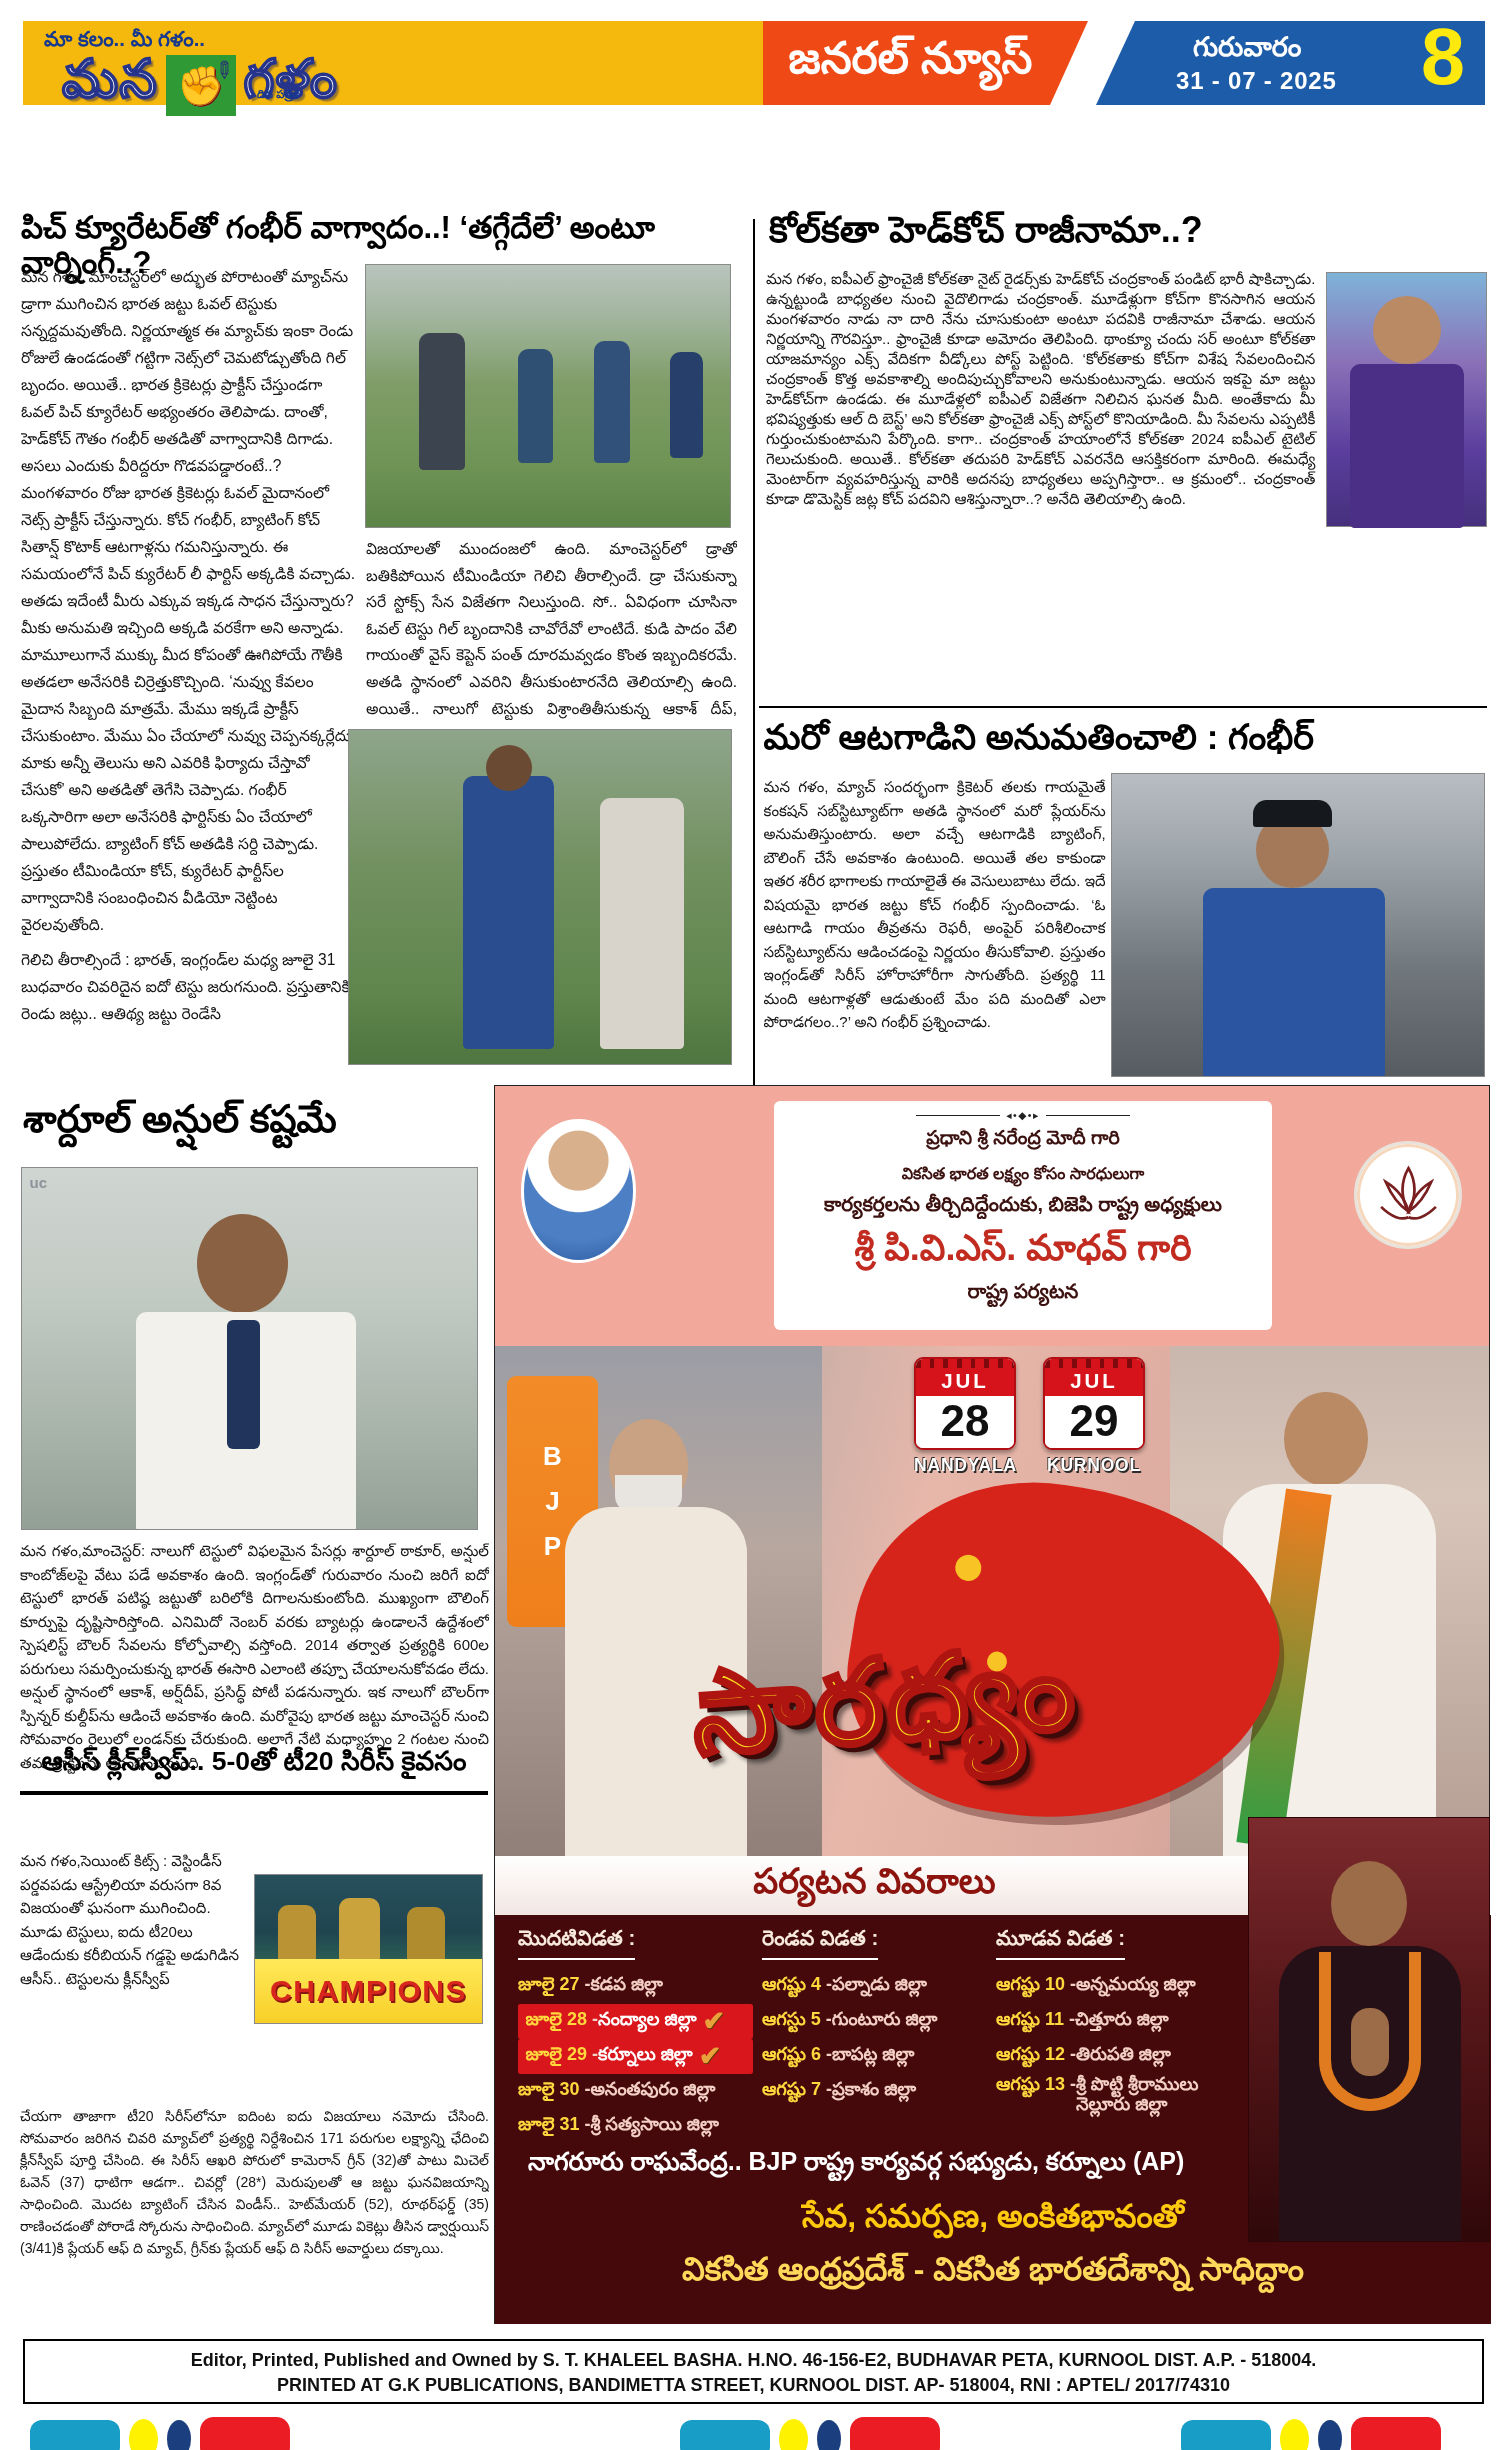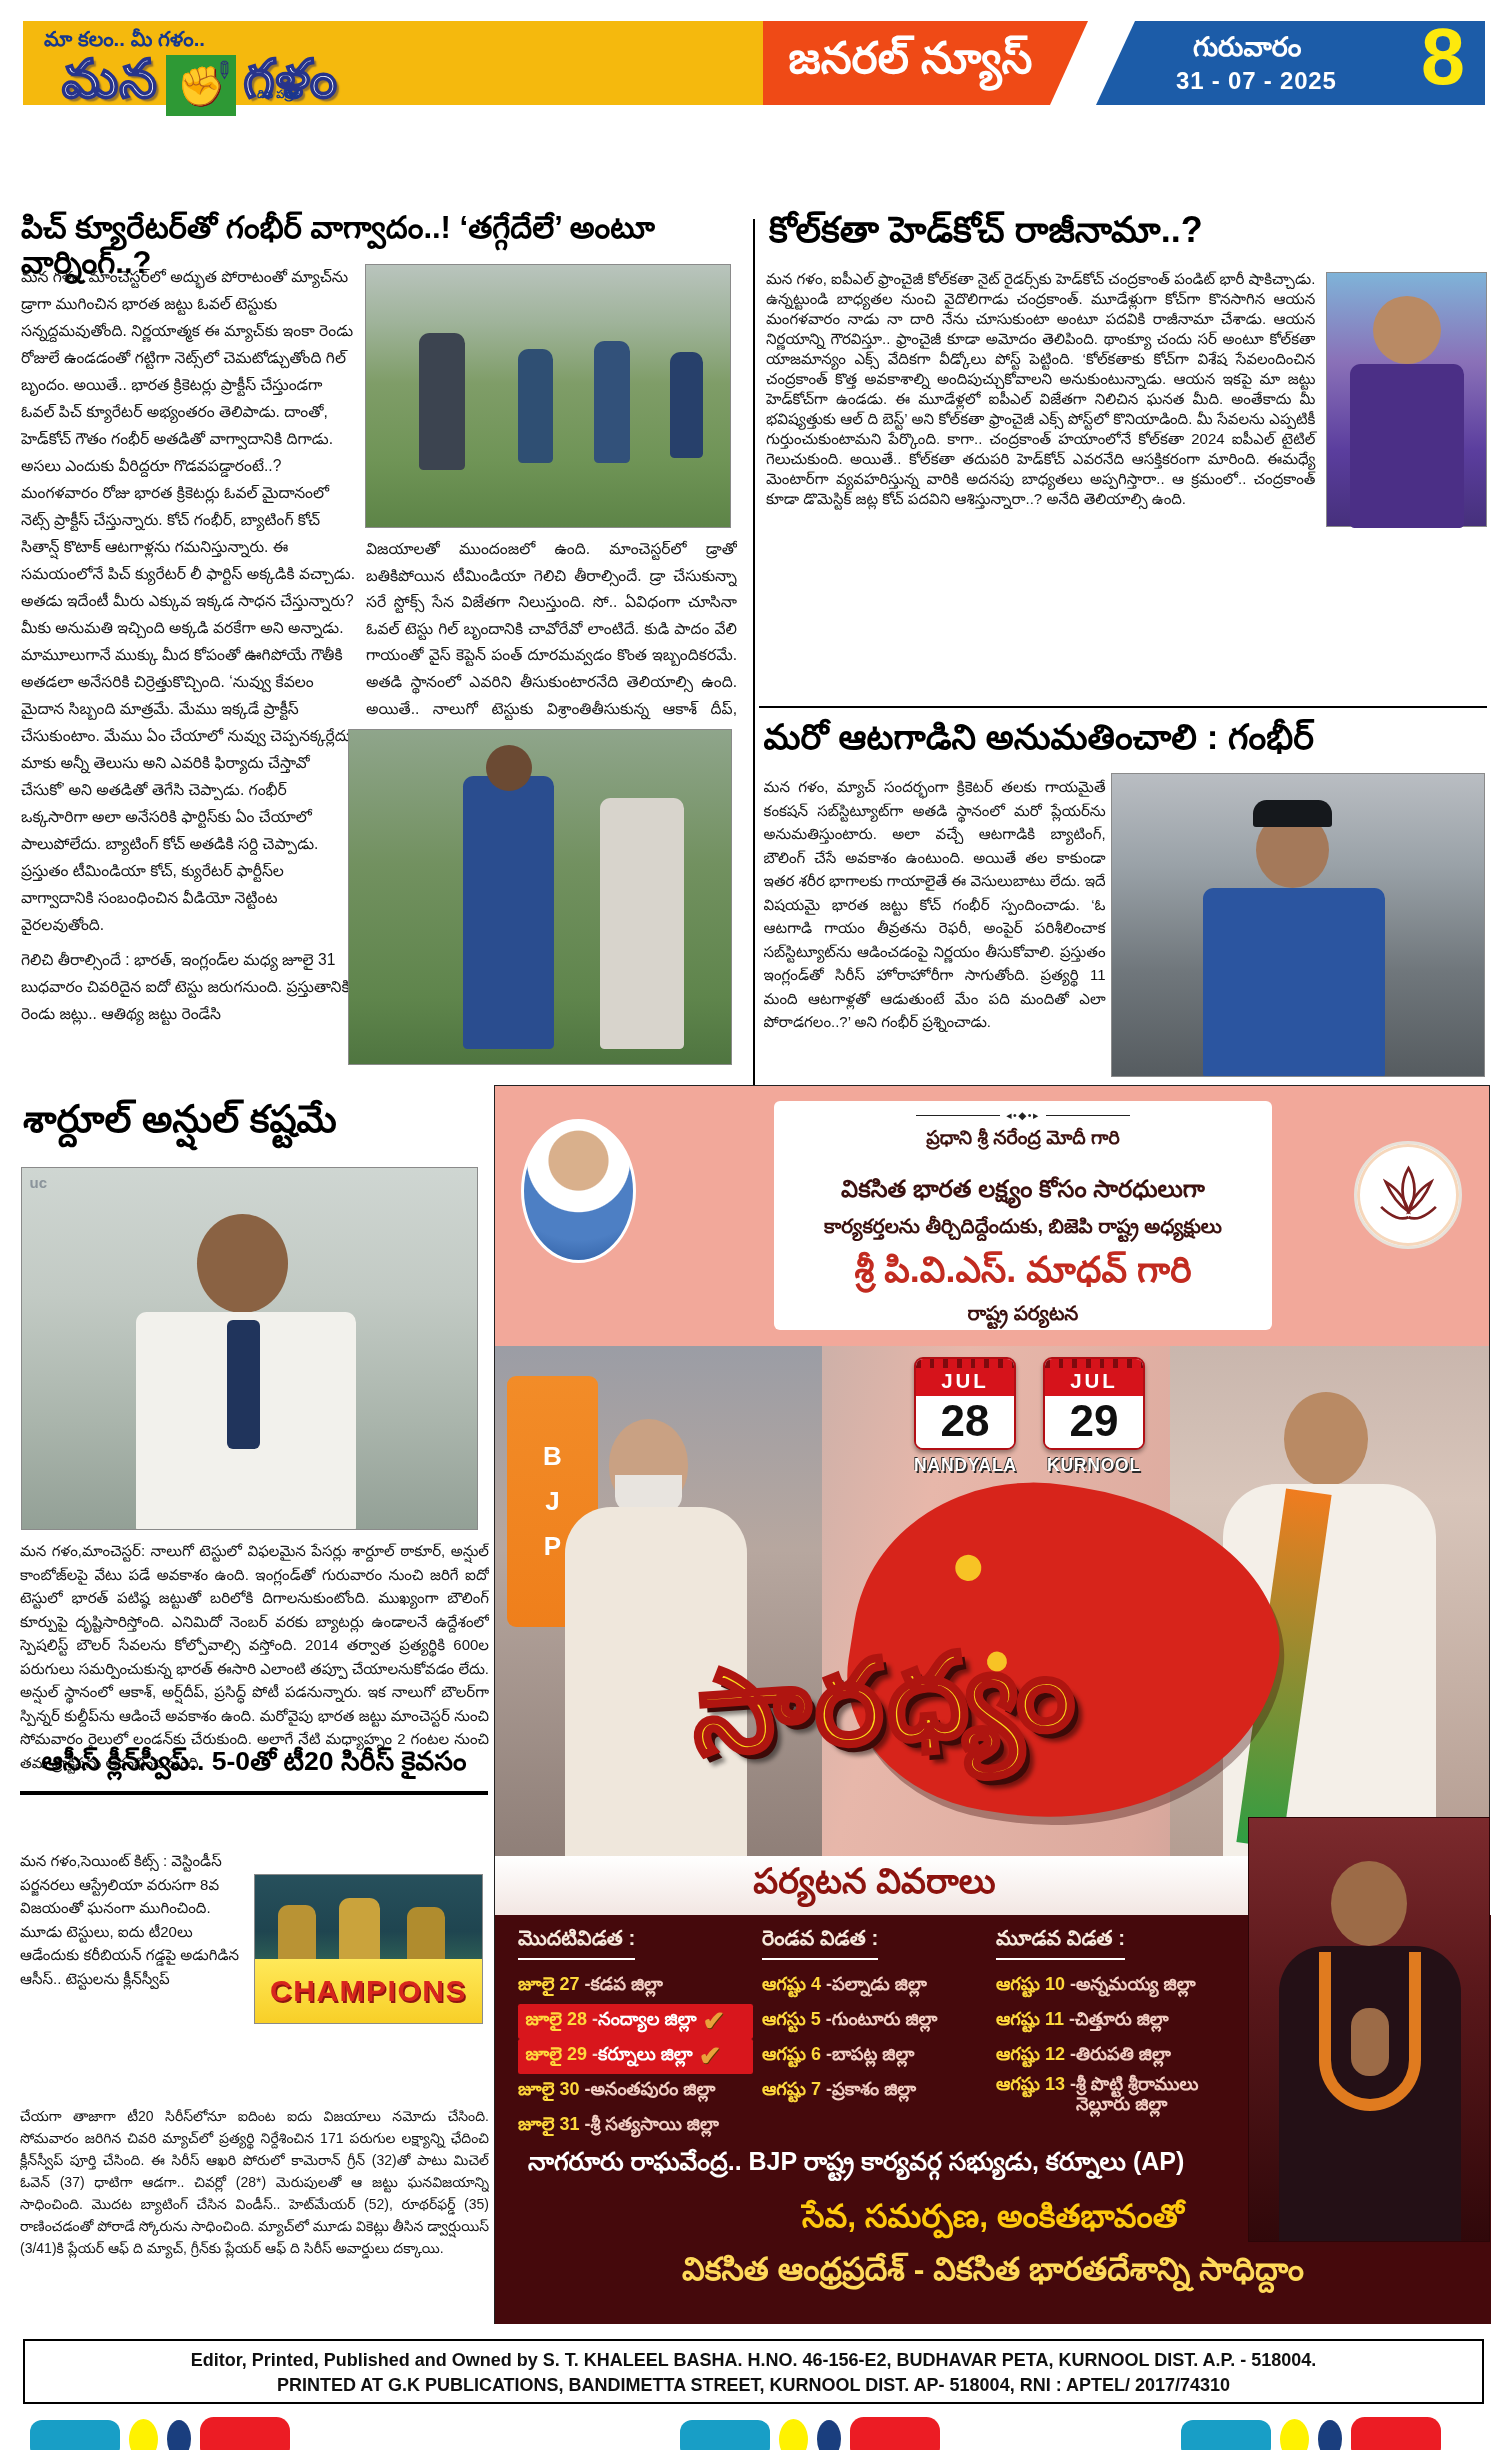--- a/index.html
+++ b/index.html
@@ -76,21 +76,21 @@
   
   .ad { position:absolute; left:494px; top:1085px; width:996px; height:1239px; border:1.5px solid #222; background:#F2A89A; }
   .ad-top { position:absolute; left:0; top:0; width:100%; height:260px; background:#F2A89A; }
   .nadda { position:absolute; left:26px; top:33px; width:115px; height:144px; border-radius:50%; border:3.8px solid #fff;
            background:radial-gradient(circle at 50% 28%, #d9b08c 0 26%, #ffffff 27% 45%, #4d7fc4 46% 70%, #2d5ca0 100%); }
   .ad-card { position:absolute; left:279px; top:15px; width:498px; height:229px; background:#fff; border-radius:6px; text-align:center; padding-top:6px; }
   .orn { display:flex; align-items:center; justify-content:center; gap:6px; color:#222; height:16.7px; }
   .orn .bar { width:84px; height:1.5px; background:#222; }
   .orn .dots { font-size:10.6px; letter-spacing:1.5px; }
   .ad-l1 { font-size:19px; font-weight:800; color:#3C1210; margin-top:3px; }
-  .ad-l2 { font-size:24px; font-weight:800; color:#3C1210; margin-top:22px; }
+  .ad-l2 { font-size:16px; font-weight:800; color:#3C1210; margin-top:12px; }
   .ad-l3 { font-size:20px; font-weight:800; color:#3C1210; margin-top:6px; }
   .ad-name { font-size:36px; font-weight:900; color:#C22B20; margin-top:6px; }
   .ad-sub { font-size:20px; font-weight:800; color:#3C1210; margin-top:3px; }
   .bjp-logo { position:absolute; right:27px; top:55px; width:108px; height:108px; border-radius:50%; background:#fff;
               border:3.8px solid #e8e2da; display:flex; align-items:center; justify-content:center;
               box-shadow:0 0 0 3px rgba(230,140,60,.35) inset; }
 
   .ad-collage { position:absolute; left:0; top:260px; width:100%; height:510px; overflow:hidden;
                 background:linear-gradient(105deg,#8d8f96 0%,#b4a9a6 16%,#e7b7aa 42%,#dcaa9e 68%,#9f8e8c 100%); }
   .modi { position:absolute; left:0; top:0; width:327px; height:510px;
@@ -221,21 +221,21 @@
   <div class="photo a4-photo">
     <div class="a4-watermark">uc</div>
     <div class="sil" style="left:175px;top:46px;width:91px;height:99px;border-radius:50%;background:#8a6243;"></div>
     <div class="sil" style="left:114px;top:144px;width:220px;height:220px;background:#f2f1ec;"></div>
     <div class="sil" style="left:205px;top:152px;width:33px;height:129px;background:#20345c;border-radius:6px;"></div>
   </div>
   <div class="bodytext a4-body">మన గళం,మాంచెస్టర్: నాలుగో టెస్టులో విఫలమైన పేసర్లు శార్దూల్ ఠాకూర్, అన్షుల్ కాంబోజ్‌లపై వేటు పడే అవకాశం ఉంది. ఇంగ్లండ్‌తో గురువారం నుంచి జరిగే ఐదో టెస్టులో భారత్ పటిష్ఠ జట్టుతో బరిలోకి దిగాలనుకుంటోంది. ముఖ్యంగా బౌలింగ్ కూర్పుపై దృష్టిసారిస్తోంది. ఎనిమిదో నెంబర్ వరకు బ్యాటర్లు ఉండాలనే ఉద్దేశంలో స్పెషలిస్ట్ బౌలర్ సేవలను కోల్పోవాల్సి వస్తోంది. 2014 తర్వాత ప్రత్యర్థికి 600ల పరుగులు సమర్పించుకున్న భారత్ ఈసారి ఎలాంటి తప్పూ చేయాలనుకోవడం లేదు. అన్షుల్ స్థానంలో ఆకాశ్, అర్ష్‌దీప్, ప్రసిద్ధ్ పోటీ పడనున్నారు. ఇక నాలుగో బౌలర్‌గా స్పిన్నర్ కుల్దీప్‌ను ఆడించే అవకాశం ఉంది. మరోవైపు భారత జట్టు మాంచెస్టర్ నుంచి సోమవారం రైలులో లండన్‌కు చేరుకుంది. అలాగే నేటి మధ్యాహ్నం 2 గంటల నుంచి తమ ప్రాక్టీసను ఆరంభించనుంది.</div>
 
   <div class="a5-rule"></div>
   <div class="headline a5-h">ఆసీస్ క్లీన్‌స్వీప్.. 5-0తో టీ20 సిరీస్ కైవసం</div>
-  <div class="bodytext a5-intro">మన గళం,సెయింట్ కిట్స్ : వెస్టిండీస్ పర్జనరలు ఆస్ట్రేలియా వరుసగా 8వ విజయంతో ఘనంగా ముగించింది. మూడు టెస్టులు, ఐదు టీ20లు ఆడేందుకు కరీబియన్ గడ్డపై అడుగిడిన ఆసీస్.. టెస్టులను క్లీన్‌స్వీప్</div>
+  <div class="bodytext a5-intro">మన గళం,సెయింట్ కిట్స్ : వెస్టిండీస్ పర్డవపడు ఆస్ట్రేలియా వరుసగా 8వ విజయంతో ఘనంగా ముగించింది. మూడు టెస్టులు, ఐదు టీ20లు ఆడేందుకు కరీబియన్ గడ్డపై అడుగిడిన ఆసీస్.. టెస్టులను క్లీన్‌స్వీప్</div>
   <div class="photo a5-photo">
     <div class="sil" style="left:23px;top:30px;width:38px;height:68px;background:#b99334;"></div>
     <div class="sil" style="left:84px;top:23px;width:41px;height:76px;background:#caa33c;"></div>
     <div class="sil" style="left:152px;top:32px;width:38px;height:67px;background:#b08c2e;"></div>
     <div class="a5-cap-top">WEST INDIES T20</div>
     <div class="a5-band">
       <span class="a5-cap-main">CHAMPIONS</span>
     </div>
   </div>
   <div class="bodytext a5-rest">చేయగా తాజాగా టీ20 సిరీస్‌లోనూ ఐదింట ఐదు విజయాలు నమోదు చేసింది. సోమవారం జరిగిన చివరి మ్యాచ్‌లో ప్రత్యర్థి నిర్దేశించిన 171 పరుగుల లక్ష్యాన్ని ఛేదించి క్లీన్‌స్వీప్ పూర్తి చేసింది. ఈ సిరీస్ ఆఖరి పోరులో కామెరాన్ గ్రీన్ (32)తో పాటు మిచెల్ ఓవెన్ (37) ధాటిగా ఆడగా.. చివర్లో (28*) మెరుపులతో ఆ జట్టు ఘనవిజయాన్ని సాధించింది. మొదట బ్యాటింగ్ చేసిన విండీస్.. హెట్‌మేయర్ (52), రూథర్‌ఫర్డ్ (35) రాణించడంతో పోరాడే స్కోరును సాధించింది. మ్యాచ్‌లో మూడు వికెట్లు తీసిన డ్వార్షుయిస్ (3/41)కి ప్లేయర్ ఆఫ్ ది మ్యాచ్, గ్రీన్‌కు ప్లేయర్ ఆఫ్ ది సిరీస్ అవార్డులు దక్కాయి.</div>

